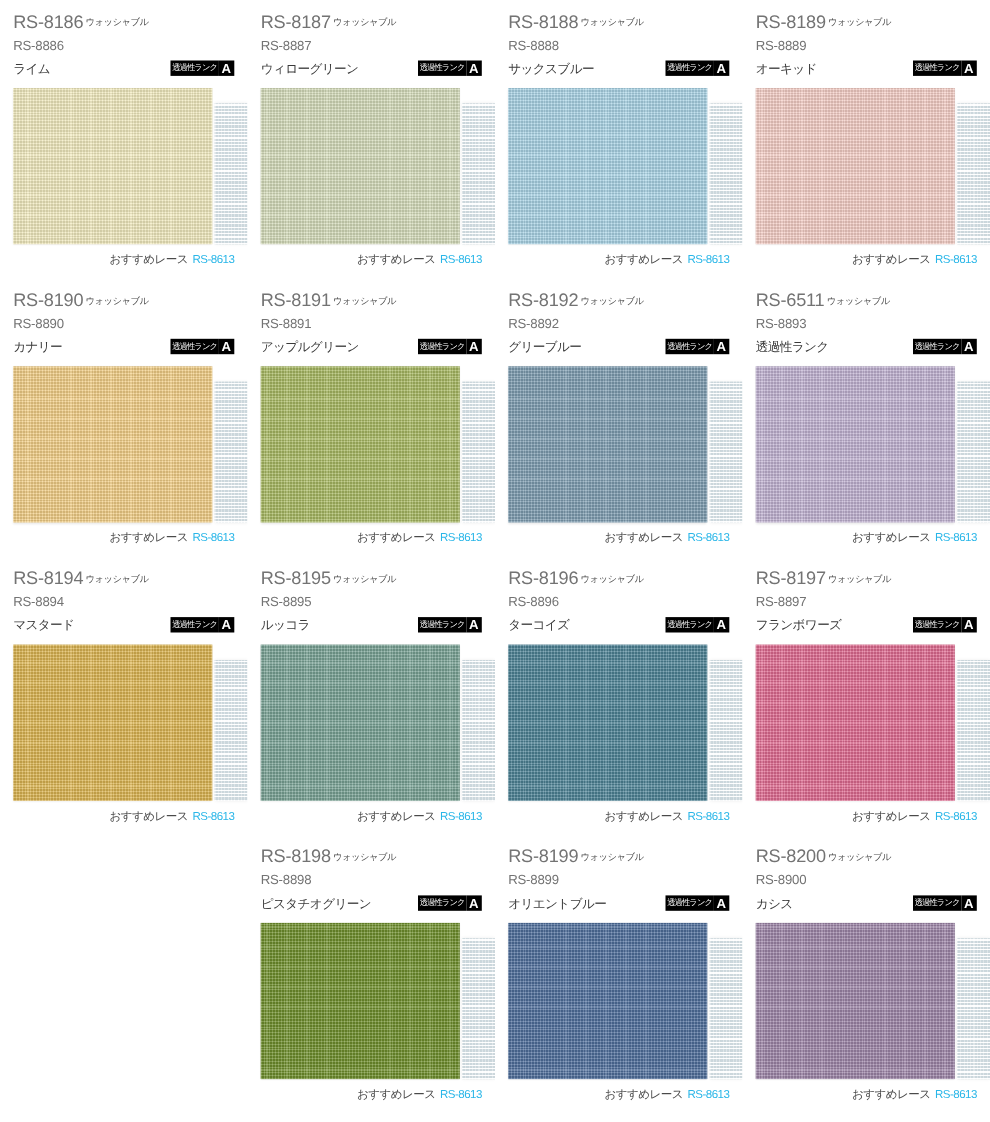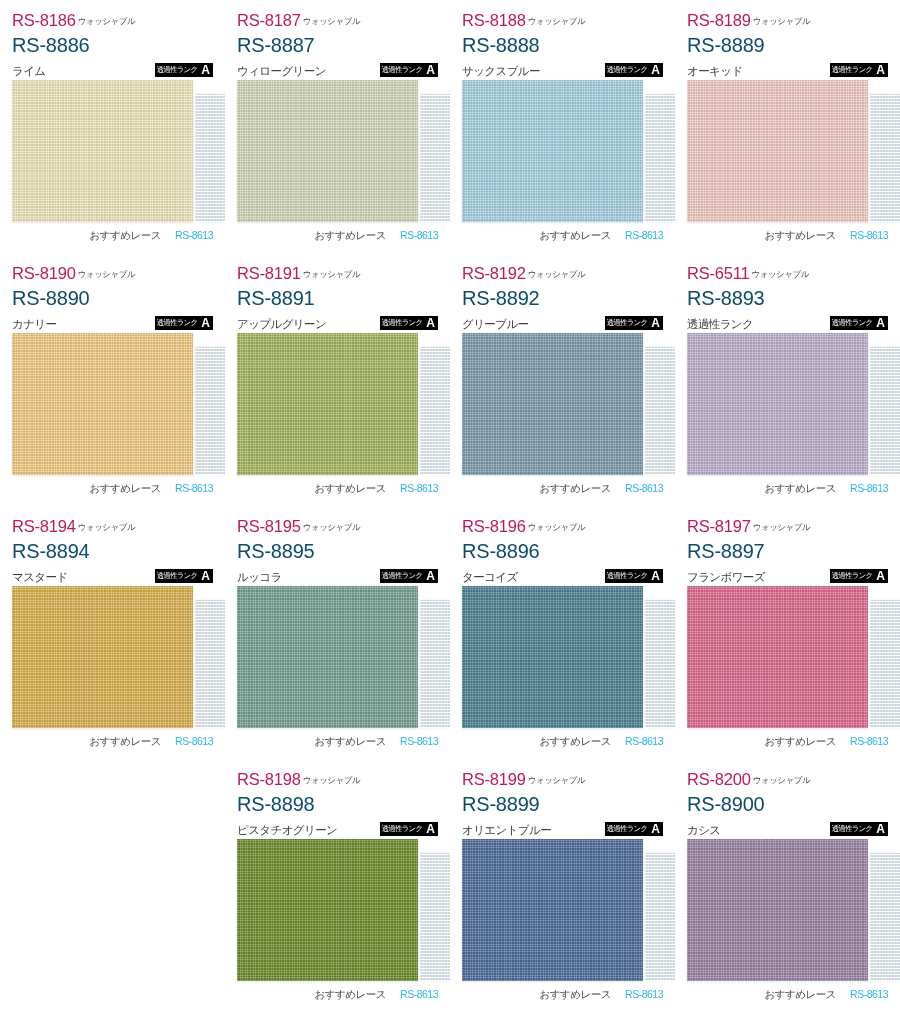--- a/index.html
+++ b/index.html
@@ -35,35 +35,35 @@
   
   .hdr { position: relative; height: 62px; }
 
   .line-code {
     white-space: nowrap;
     line-height: 1;
     margin: 2px 0 0 0;
   }
   .code-main {
     font-size: 16.5px;
-    color: #be185d;
+    color: #737373;
     letter-spacing: -0.2px;
     font-weight: 400;
   }
   .wash {
     font-size: 8.5px;
     color: #4a4a4a;
     margin-left: 2px;
     letter-spacing: -0.5px;
     position: relative;
     top: -2px;
   }
   .code-sub {
-    font-size: 20px;
-    color: #0c4a6e;
+    font-size: 12px;
+    color: #737373;
     line-height: 1;
     margin-top: 6px;
     letter-spacing: -0.2px;
     white-space: nowrap;
   }
   .name-row {
     display: flex;
     align-items: flex-end;
     justify-content: space-between;
     margin-top: 6px;
@@ -136,21 +136,21 @@
     box-shadow: 0 1px 2px rgba(0,0,0,.10);
   }
 
   
   .footer {
     margin-top: 7px;
     width: 201px;
     display: flex;
     justify-content: flex-end;
     align-items: baseline;
-    gap: 14px;
+    gap: 4px;
     font-size: 10.5px;
     letter-spacing: -0.5px;
   }
   .rec-label { color: #4a4a4a; }
   .rec-code  { color: #29b6e8; }
 </style>
 </head>
 <body>
 
 <div id="catalog">

